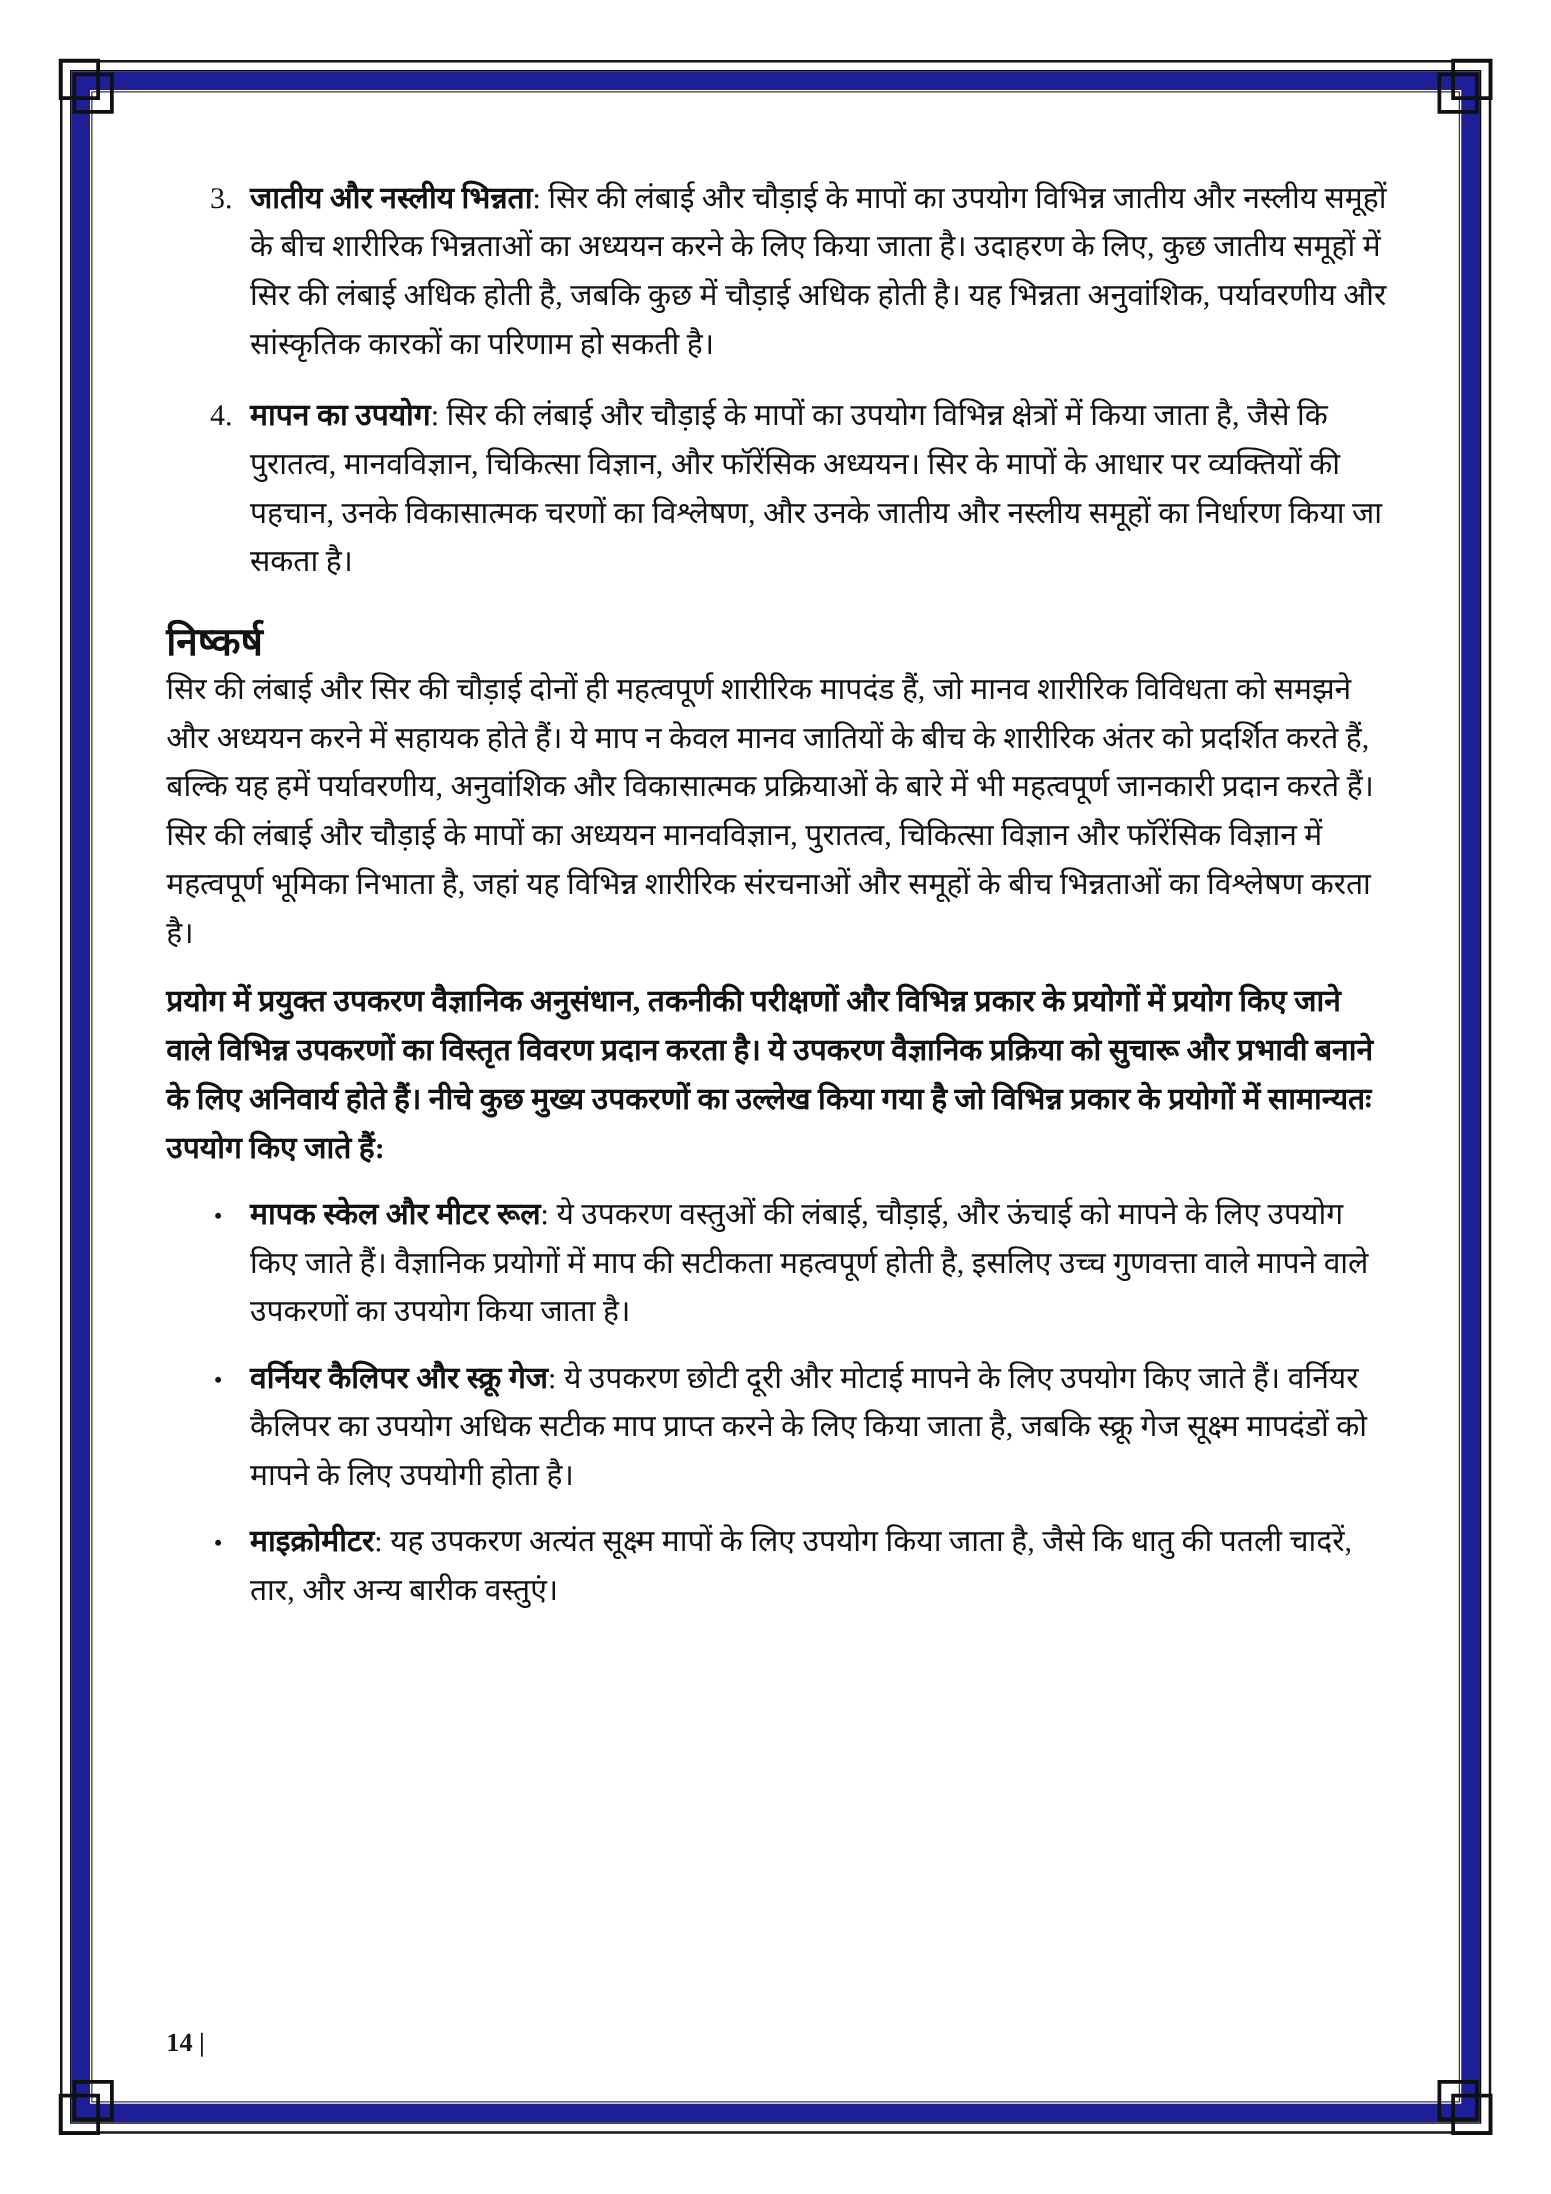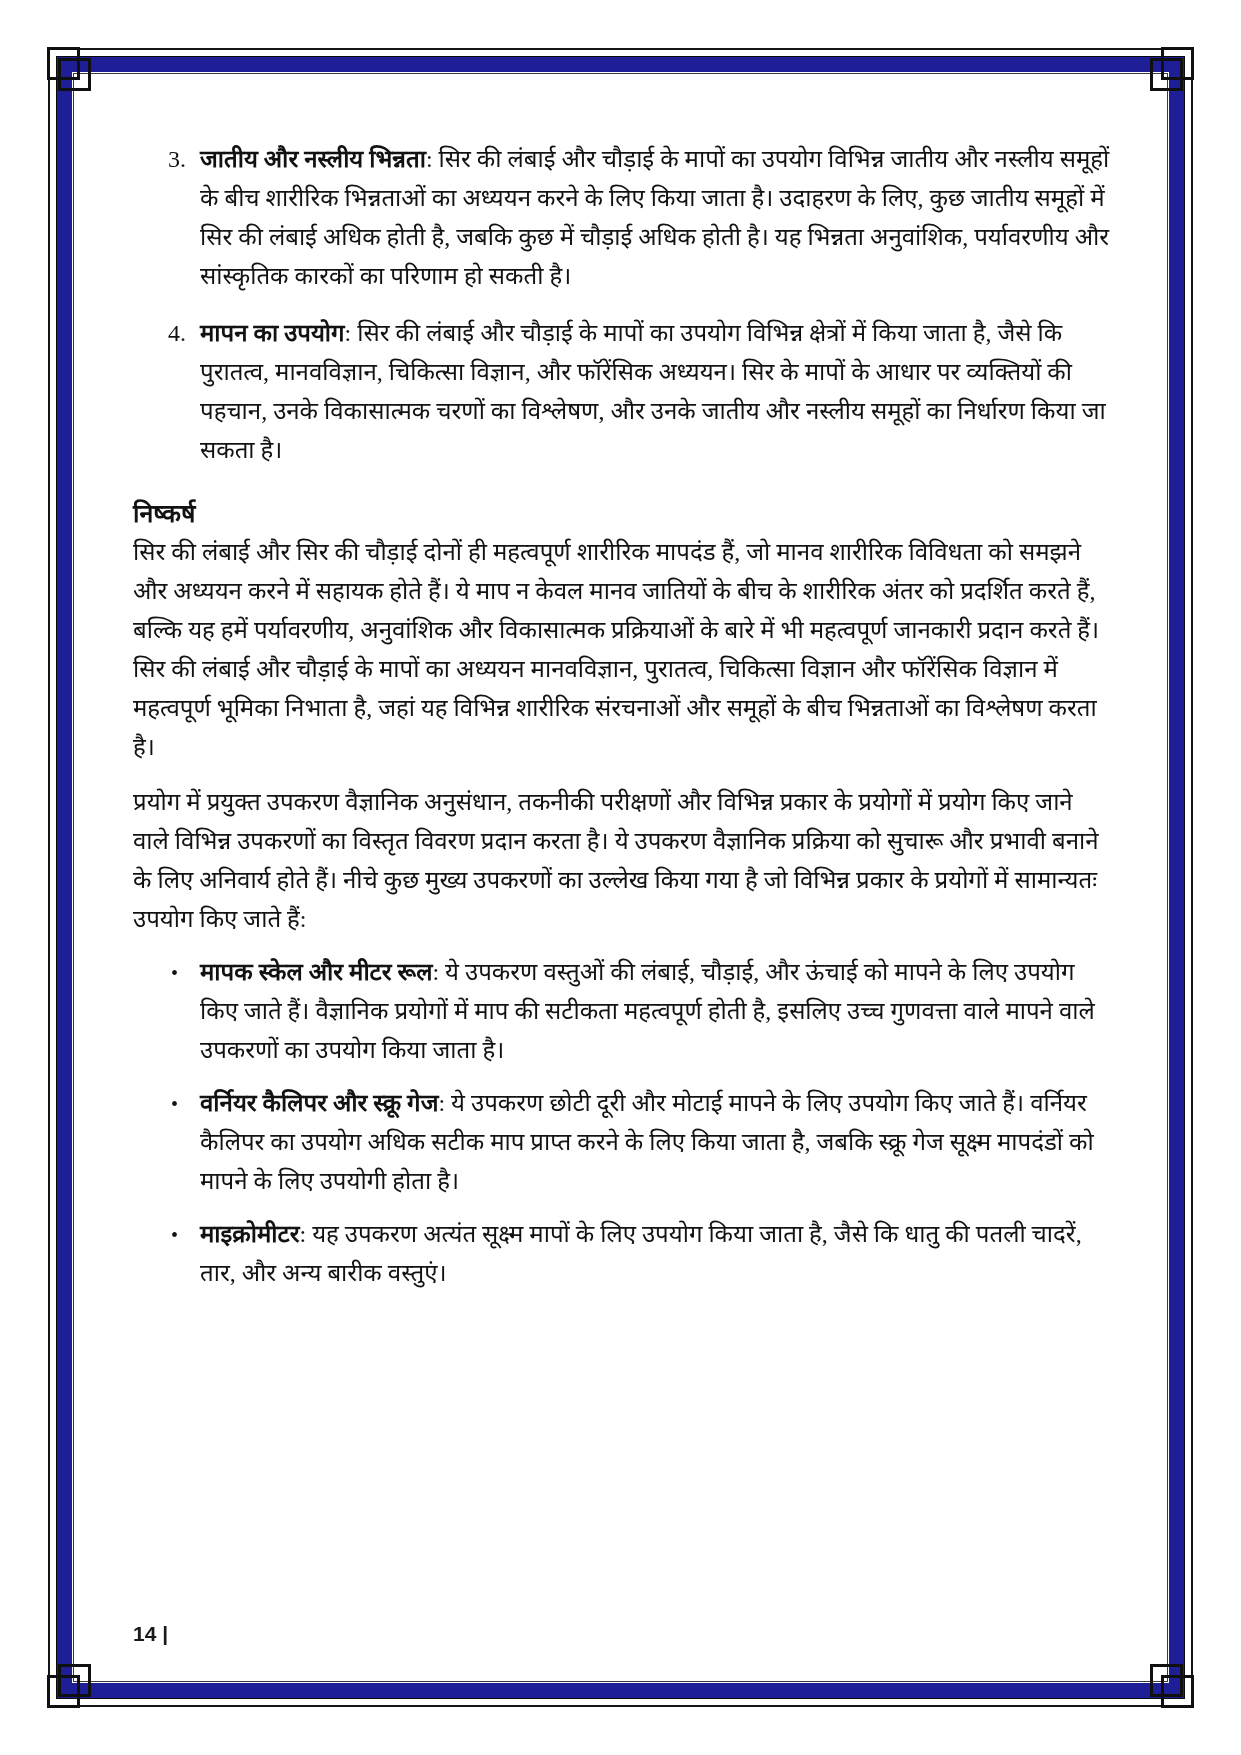--- a/index.html
+++ b/index.html
@@ -53,47 +53,47 @@
   .num-item { position: relative; padding-left: 67px; }
   .num-item + .num-item { margin-top: 18px; }
   .num-item .num {
     position: absolute; left: 35px; top: 0;
     font-weight: 400;
   }
   .term { font-weight: 700; }
 
   .h-conclusion {
     margin-top: 24px;
-    font-weight: 700; font-size: 25px; line-height: 39px;
+    font-weight: 700; font-size: 31px; line-height: 39px;
   }
   .para { }
 
   .h-blue {
     margin-top: 18px;
     font-weight: 700; font-size: 26px; line-height: 39px;
     color: #1879bf;
   }
-  .para-g { margin-top: 16px; }
+  .para-g { margin-top: 16px; font-weight: bold; }
 
   .h-instruments {
     margin-top: 26px;
     font-weight: 700; font-size: 25px; line-height: 39px;
   }
 
   .bullet-list { margin-top: 14px; }
   .bullet-item { position: relative; padding-left: 67px; }
   .bullet-item + .bullet-item { margin-top: 14px; }
   .bullet-item .marker {
     position: absolute; left: 38px; top: 1px;
     font-size: 20px; line-height: 39px;
   }
 
   .footer {
     position: absolute; left: 133px; top: 1622px;
-    font-family: Liberation Sans, sans-serif;
+    font-family: Liberation Serif, serif;
     font-weight: 700; font-size: 21px; color: #1a1a1a;
   }
 </style>
 </head>
 <body>
 
 <div>
 
   <div class="frame-thin"></div>
   <div class="frame-band"></div>

